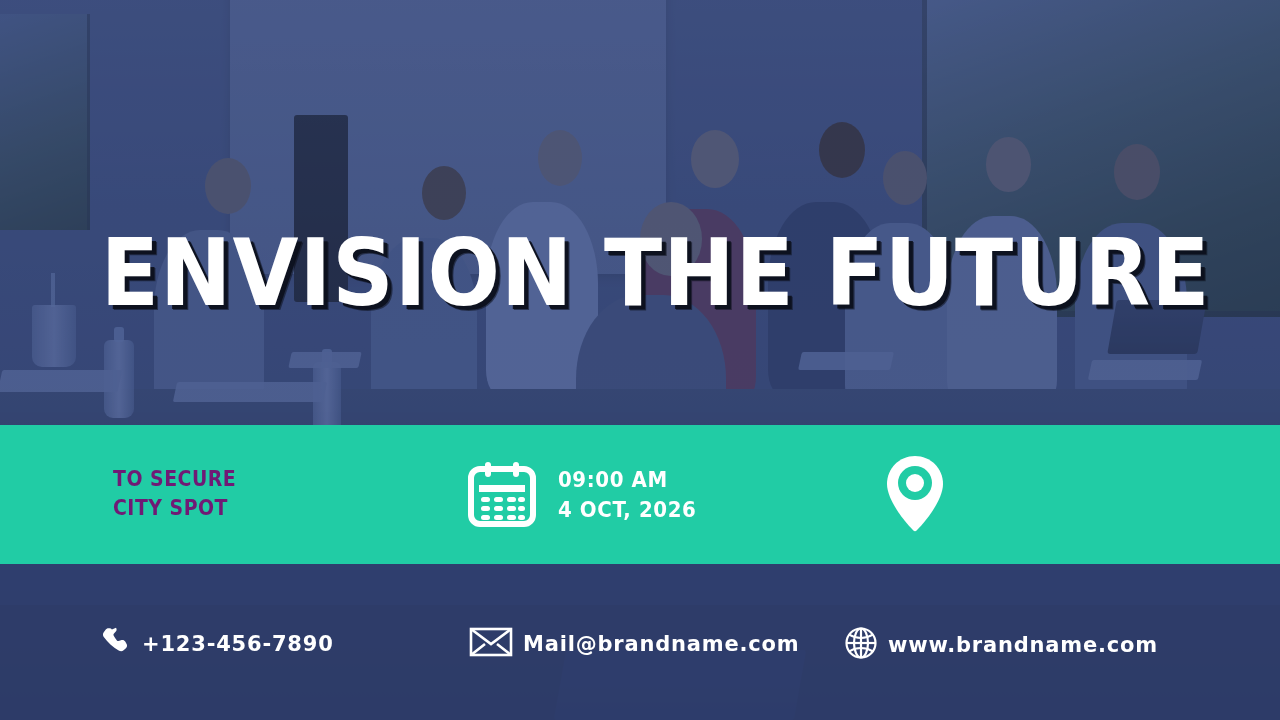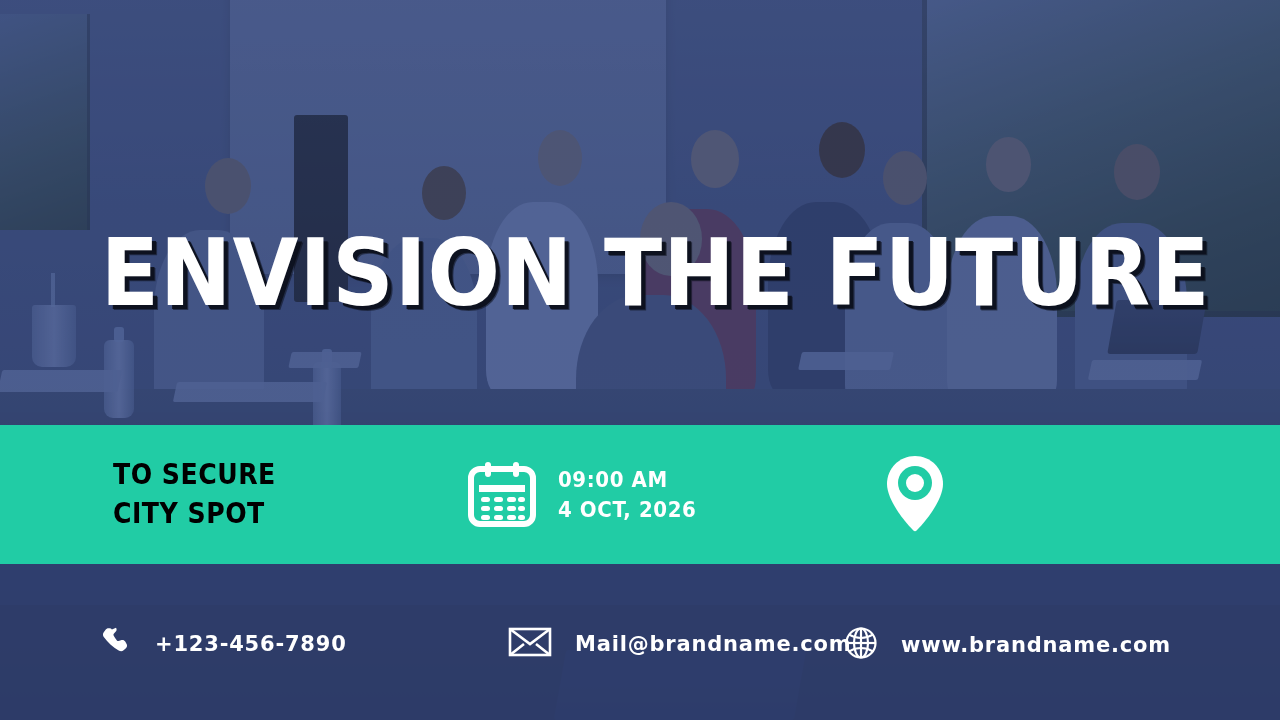--- a/index.html
+++ b/index.html
@@ -114,42 +114,42 @@
   }
 
   
   .cta-band {
     position:absolute; left:0; top:425px; width:1280px; height:139px;
     background:#21CCA5;
     display:flex; align-items:center;
   }
   .cta-secure {
     position:absolute; left:113px; top:50%; transform:translateY(-50%);
-    color:#000000; font-weight:700; font-size:28px; line-height:1.42;
+    color:#701a75; font-weight:700; font-size:21px; line-height:1.42;
     letter-spacing:.5px; white-space:nowrap;
     font-family:"DejaVu Sans Condensed","Liberation Sans", sans-serif;
   }
   .cta-item { position:absolute; top:50%; transform:translateY(-50%); display:flex; align-items:center; gap:20px; }
   .cta-date { left:466px; }
   .cta-loc  { left:884px; }
   .cta-text {
     color:#ffffff; font-weight:700; font-size:22px; line-height:1.32;
     letter-spacing:.6px; white-space:nowrap;
     font-family:"DejaVu Sans Condensed","Liberation Sans", sans-serif;
   }
 
   
   .footer {
     position:absolute; left:0; top:564px; width:1280px; height:156px;
     overflow:hidden;
   }
   .footer-tint { position:absolute; inset:0; background:rgba(46,62,110,.86); }
-  .f-item { position:absolute; display:flex; align-items:center; gap:23px; top:62px; }
+  .f-item { position:absolute; display:flex; align-items:center; gap:10px; top:62px; }
   .f-phone { left:100px; }
-  .f-mail  { left:496px;padding-left:12px; }
+  .f-mail  { left:457px;padding-left:12px; }
   .f-web   { left:844px;justify-content:center; }
   .f-text {
     color:#ffffff; font-weight:700; font-size:21px; letter-spacing:.8px; white-space:nowrap;
     font-family:"DejaVu Sans","Liberation Sans", sans-serif;
   }
   .icon { display:block; }
 </style>
 </head>
 <body>
 

